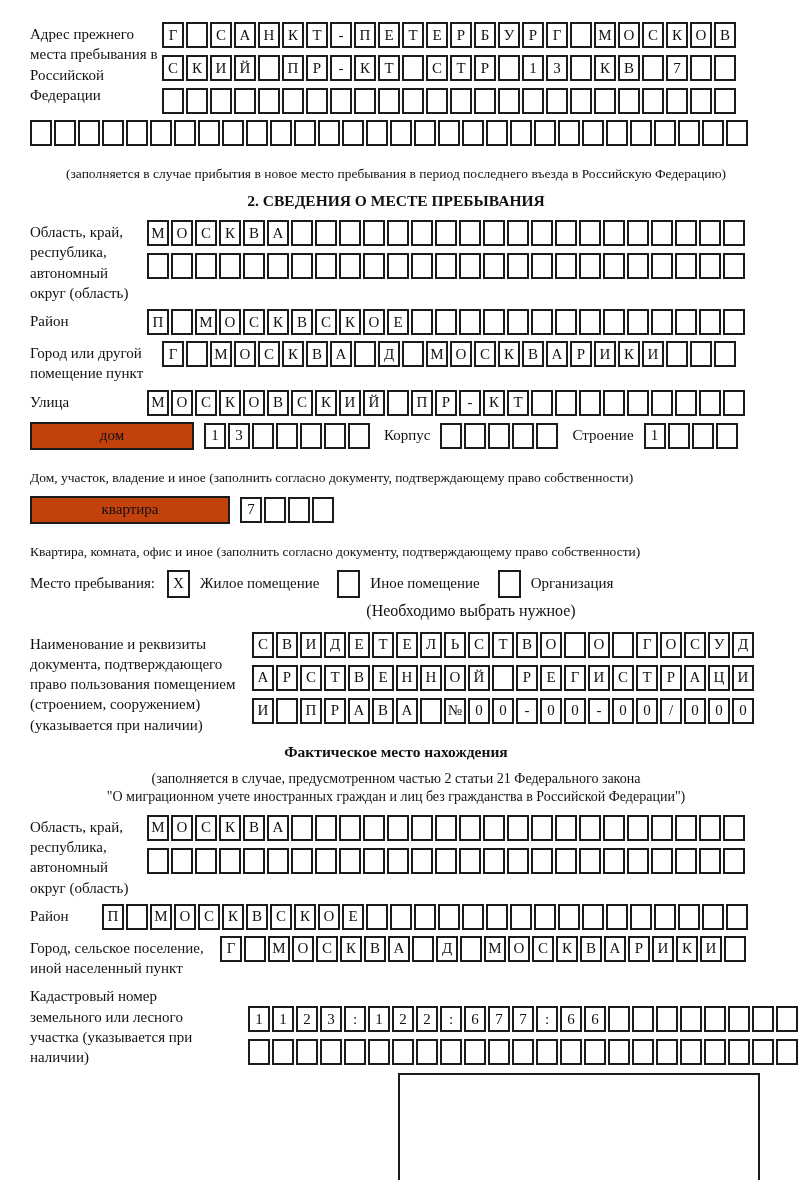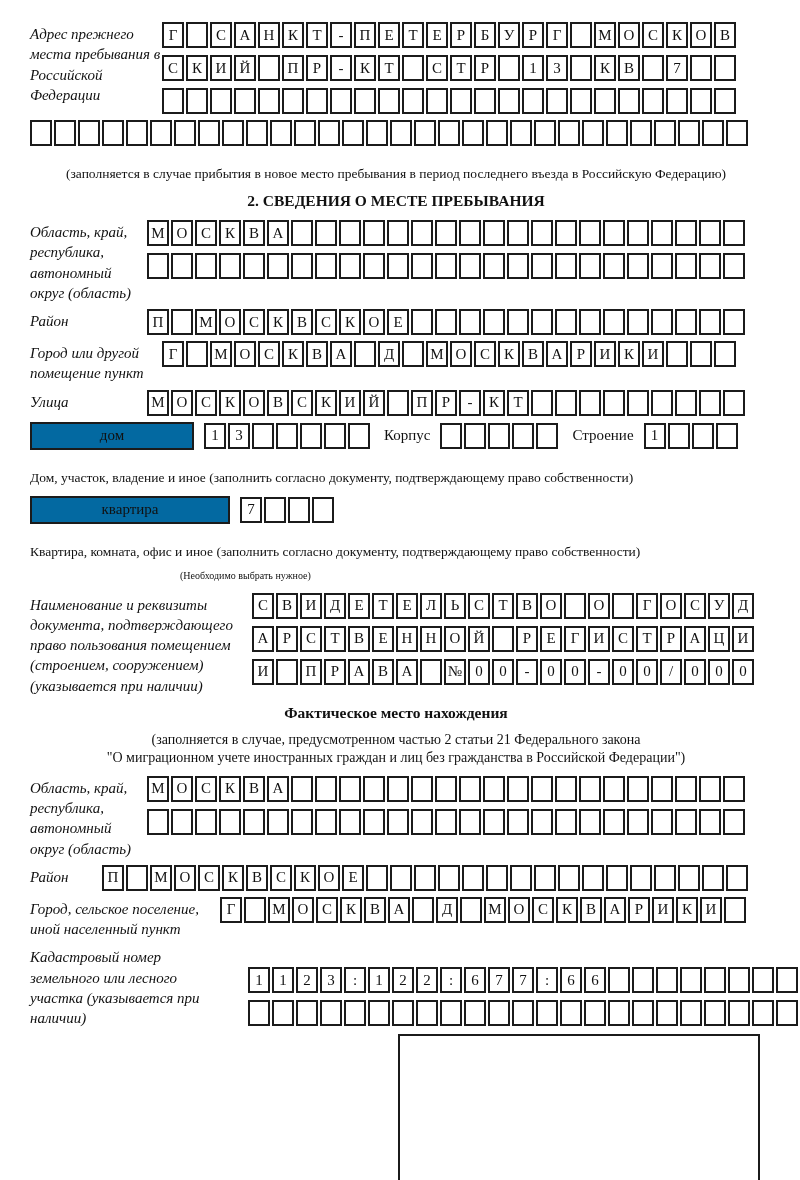--- a/index.html
+++ b/index.html
@@ -1,45 +1,45 @@
 <!DOCTYPE html>
 <html><head>
 <meta charset="utf-8">
 <style>
   html,body{margin:0;padding:0;background:#ffffff;color:#111;}
   .page{width:800px;min-height:1180px;background:#fff;box-sizing:border-box;
         padding:22px 38px 30px 30px;
         font-family:"Liberation Serif","DejaVu Serif",serif;font-size:15px;}
   .header-note{text-align:right;font-size:15px;margin-bottom:18px;}
   .frow{display:flex;align-items:flex-start;margin-bottom:6px;}
-  .label{flex:none;line-height:1.35;padding-top:2px;font-style:italic;}
+  .label{flex:none;line-height:1.35;padding-top:2px;}
   .w130{width:132px;} .w115{width:117px;} .w130c{width:132px;} .w190{width:190px;}
   .w70{width:72px;} .w170{width:172px;} .w220{width:222px;}
   .rows{flex:1;}
   .cellrow{display:flex;gap:2px;margin-bottom:7px;}
   .cellrow:last-child{margin-bottom:0;}
   .cell{flex:none;width:18px;height:22px;border:2px solid #1b1b1b;
         display:flex;align-items:center;justify-content:center;
         font-size:15px;line-height:1;background:#fff;}
   .caption{font-size:13.5px;margin:20px 0 10px 0;}
   .caption.center{text-align:center;}
   .sec-title{text-align:center;font-weight:bold;font-size:15.5px;margin:10px 0 10px 0;}
   .inline-note{text-align:center;font-size:14px;margin:2px 0;}
   .bigbox{flex:none;border:2px solid #1b1b1b;height:24px;display:flex;
-          align-items:center;justify-content:center;background:#0369a1;}
+          align-items:center;justify-content:center;background:#c2410c;}
   .bb-dom{width:160px;} .bb-kv{width:196px;}
   .houserow{display:flex;align-items:center;margin:4px 0 2px 0;}
   .houserow .cellrow{margin:0;}
   .hlabel{margin:0 10px 0 14px;}
   .gap10{width:10px;flex:none;}
   .stayrow{display:flex;align-items:center;margin:10px 0 2px 0;}
   .cbox{flex:none;width:19px;height:24px;border:2px solid #1b1b1b;display:flex;
         align-items:center;justify-content:center;font-size:15px;margin:0 10px 0 18px;}
   .cbox.first{margin-left:12px;}
-  .stay-note{text-align:left;padding-left:150px;font-size:10px;margin:4px 0 12px 0;}
+  .stay-note{text-align:center;padding-left:150px;font-size:16px;margin:4px 0 12px 0;}
   .stamp-wrap{margin-left:368px;margin-top:4px;width:362px;}
   .stamp-box{width:362px;height:175px;border:2px solid #1b1b1b;box-sizing:border-box;background:#fff;}
   .mt4{margin-top:4px;gap:46px;} .mt8{margin-top:8px;}
 </style>
 </head>
 <body>
 
 <div class="page">
 
 
@@ -355,20 +355,29 @@
     <div class="gap10"></div>
     <div class="cellrow">
         <span class="cell">7</span>
         <span class="cell"></span>
         <span class="cell"></span>
         <span class="cell"></span>
       </div>
   </div>
   <div class="caption">Квартира, комната, офис и иное (заполнить согласно документу, подтверждающему право собственности)</div>
 
+  <div class="stayrow">
+    <span>Место пребывания:</span>
+    <span class="cbox first">X</span>
+    <span>Жилое помещение</span>
+    <span class="cbox"></span>
+    <span>Иное помещение</span>
+    <span class="cbox"></span>
+    <span>Организация</span>
+  </div>
   <div class="stay-note">(Необходимо выбрать нужное)</div>
 
   <div class="frow">
     <div class="label w220">Наименование и реквизиты документа, подтверждающего право пользования помещением (строением, сооружением) (указывается при наличии)</div>
     <div class="rows">
       <div class="cellrow">
           <span class="cell">С</span>
           <span class="cell">В</span>
           <span class="cell">И</span>
           <span class="cell">Д</span>

